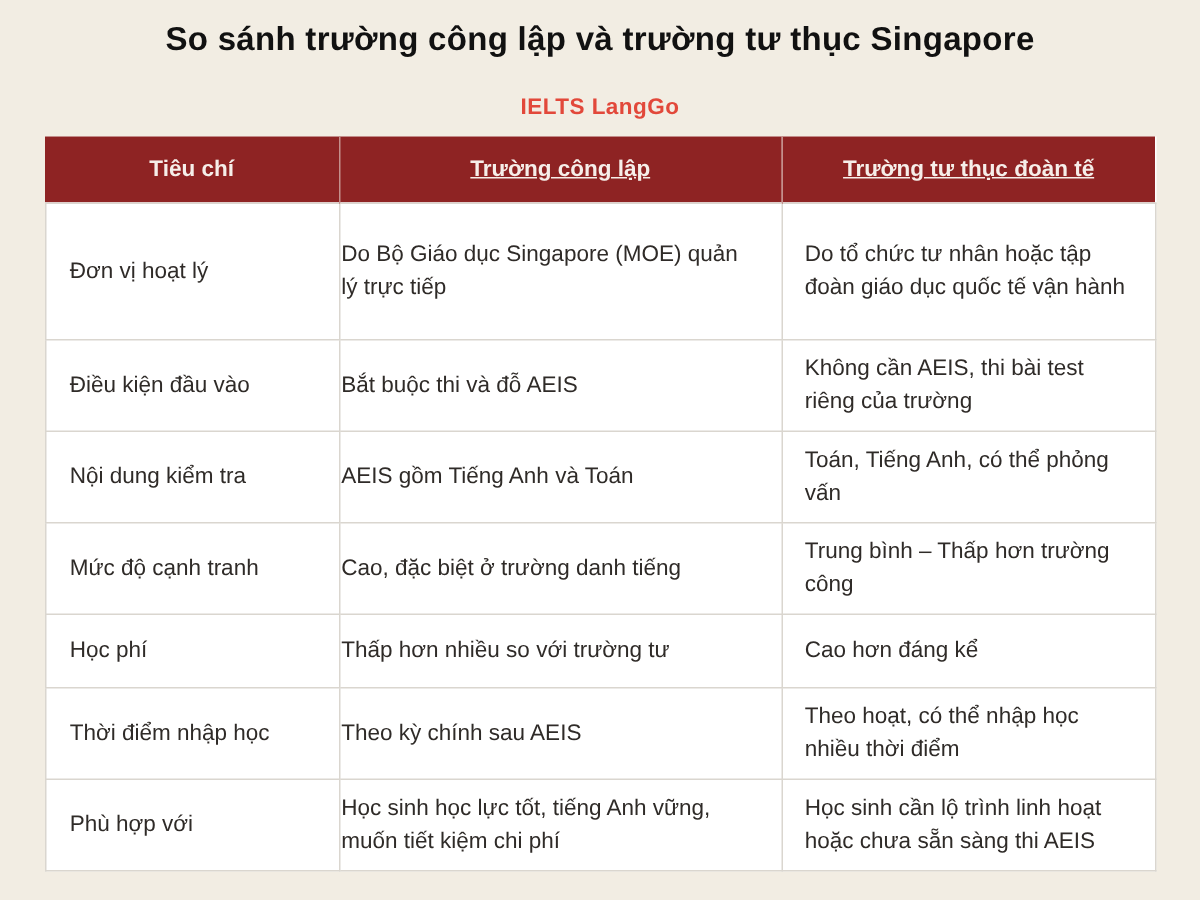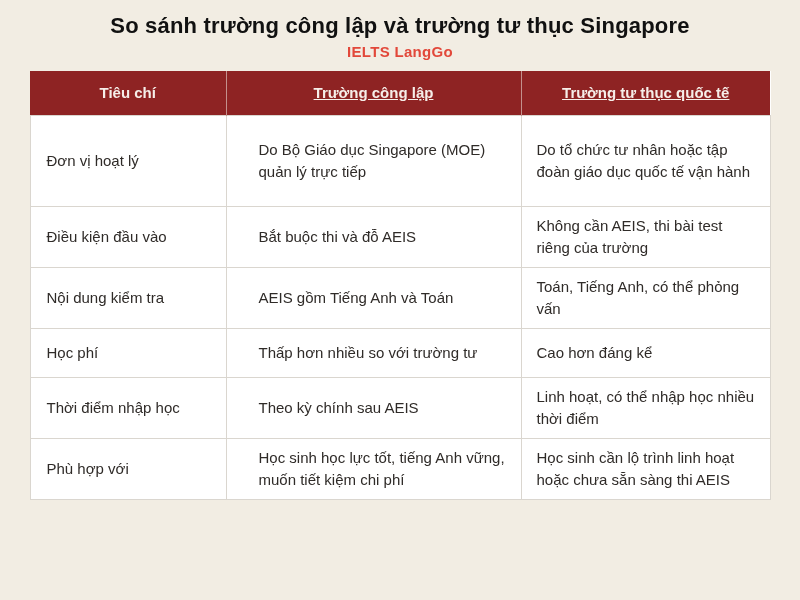--- a/index.html
+++ b/index.html
@@ -27,21 +27,21 @@
   }
   .page-title{
     padding-top:13px;
     text-align:center;
     font-size:22px;
     font-weight:bold;
     color:var(--title-text);
     letter-spacing:0.2px;
   }
   .brand-logo{
-    margin-top:4px;
+    margin-top:24px;
     text-align:center;
     font-size:15px;
     font-weight:bold;
     color:var(--logo-red);
     letter-spacing:0.3px;
   }
   table.comparison{
     width:740px;
     margin:11px auto 16px auto;
     border-collapse:collapse;
@@ -67,21 +67,21 @@
   }
   tbody td{
     border:1px solid var(--cell-border);
     font-size:15px;
     line-height:22px;
     color:var(--body-text);
     vertical-align:middle;
     padding:8px 14px 8px 16px;
     background:var(--cell-bg);
   }
-  tbody td.col-public{padding-left:32px;}
+  tbody td.col-public{padding-left:1px;}
   tbody td.col-private{padding-left:15px;}
   tr.r0 td{height:91px;}
   tr.r1 td{height:61px;}
   tr.r2 td{height:60px;}
   tr.r3 td{height:60px;}
   tr.r4 td{height:49px;}
   tr.r5 td{height:60px;}
   tr.r6 td{height:56px;}
 </style>
 </head>
@@ -96,48 +96,53 @@
   <table class="comparison">
     <colgroup>
       <col class="c1">
         <col class="c2">
         <col class="c3">
     </colgroup>
     <thead>
       <tr>
         <th>Tiêu chí</th>
         <th>Trường công lập</th>
-        <th>Trường tư thục quốc tế</th>
+        <th>Trường tư thục đoàn tế</th>
       </tr>
     </thead>
     <tbody>
       <tr class="r0">
         <td class="col-criterion">Đơn vị hoạt lý</td>
         <td class="col-public">Do Bộ Giáo dục Singapore (MOE) quản lý trực tiếp</td>
         <td class="col-private">Do tổ chức tư nhân hoặc tập đoàn giáo dục quốc tế vận hành</td>
       </tr>
       <tr class="r1">
         <td class="col-criterion">Điều kiện đầu vào</td>
         <td class="col-public">Bắt buộc thi và đỗ AEIS</td>
         <td class="col-private">Không cần AEIS, thi bài test riêng của trường</td>
       </tr>
       <tr class="r2">
         <td class="col-criterion">Nội dung kiểm tra</td>
         <td class="col-public">AEIS gồm Tiếng Anh và Toán</td>
         <td class="col-private">Toán, Tiếng Anh, có thể phỏng vấn</td>
       </tr>
+      <tr class="r3">
+        <td class="col-criterion">Mức độ cạnh tranh</td>
+        <td class="col-public">Cao, đặc biệt ở trường danh tiếng</td>
+        <td class="col-private">Trung bình – Thấp hơn trường công</td>
+      </tr>
       <tr class="r4">
         <td class="col-criterion">Học phí</td>
         <td class="col-public">Thấp hơn nhiều so với trường tư</td>
         <td class="col-private">Cao hơn đáng kể</td>
       </tr>
       <tr class="r5">
         <td class="col-criterion">Thời điểm nhập học</td>
         <td class="col-public">Theo kỳ chính sau AEIS</td>
-        <td class="col-private">Linh hoạt, có thể nhập học nhiều thời điểm</td>
+        <td class="col-private">Theo hoạt, có thể nhập học nhiều thời điểm</td>
       </tr>
       <tr class="r6">
         <td class="col-criterion">Phù hợp với</td>
         <td class="col-public">Học sinh học lực tốt, tiếng Anh vững, muốn tiết kiệm chi phí</td>
         <td class="col-private">Học sinh cần lộ trình linh hoạt hoặc chưa sẵn sàng thi AEIS</td>
       </tr>
     </tbody>
   </table>
 
 </div>

